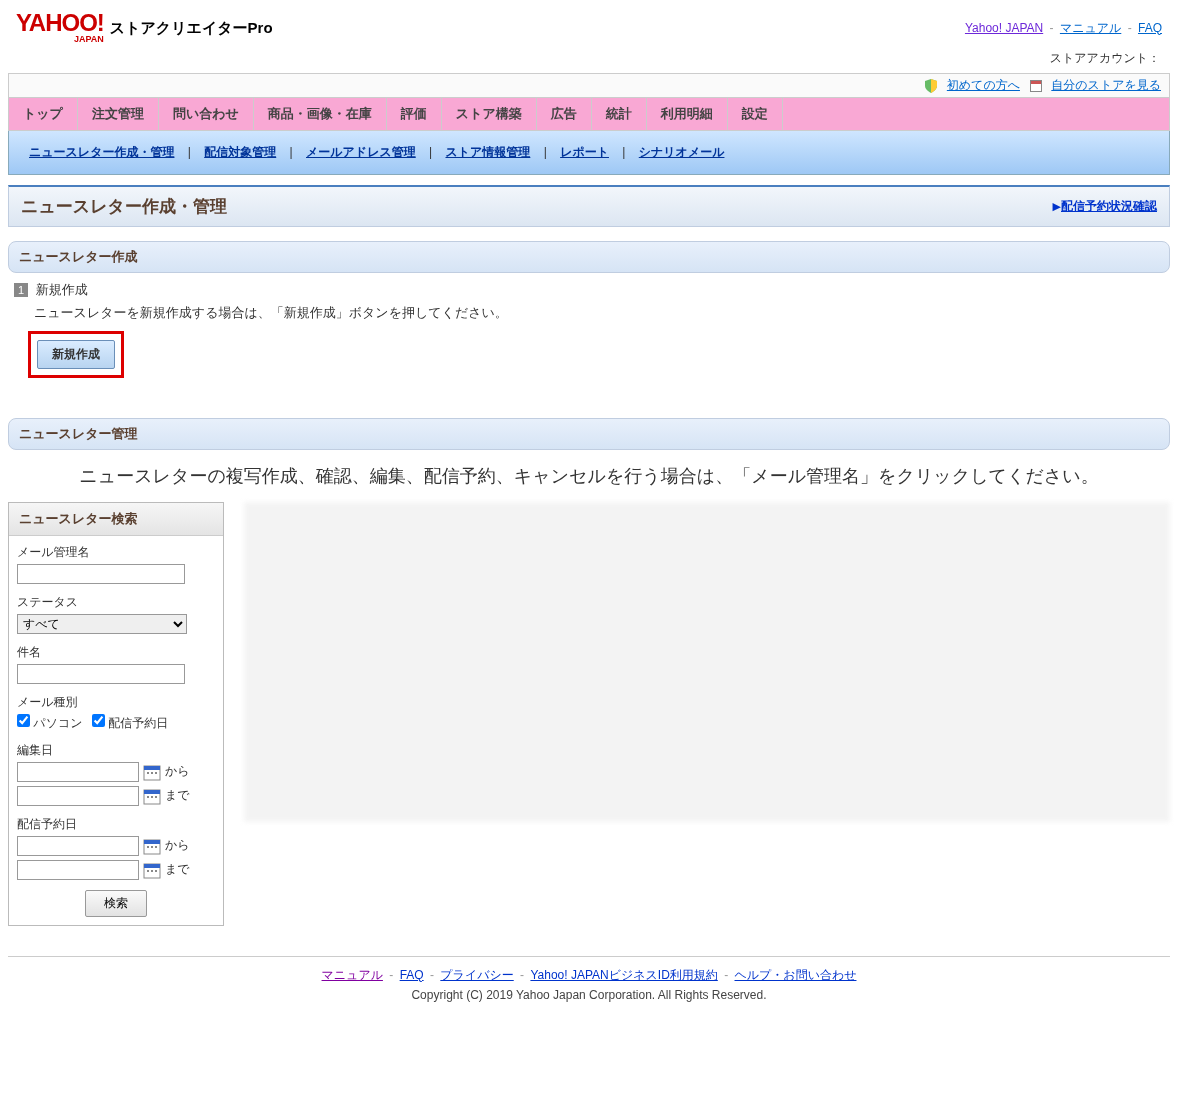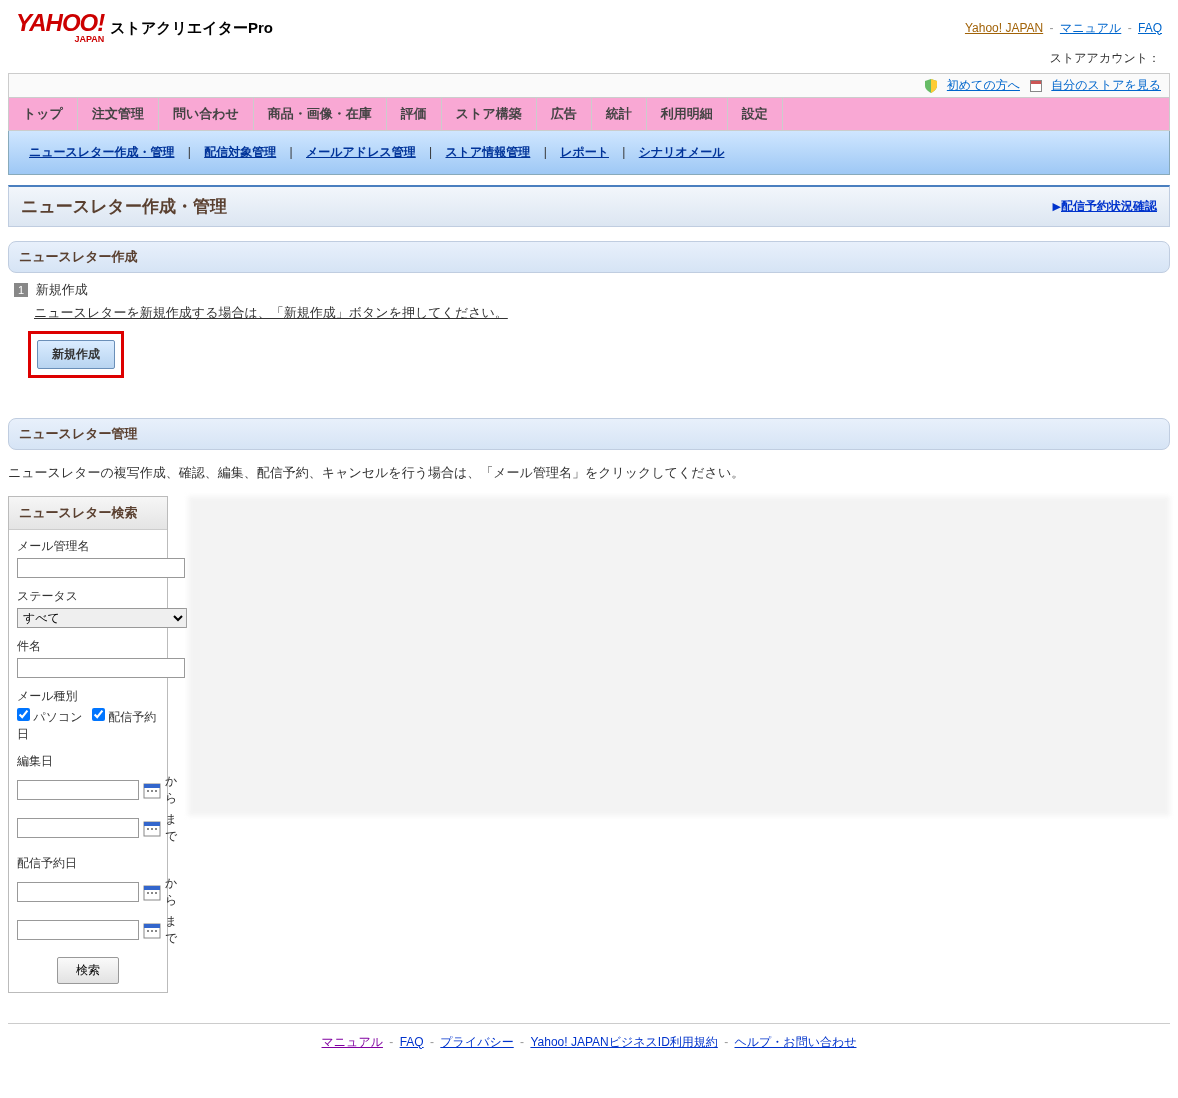--- a/index.html
+++ b/index.html
@@ -1,24 +1,24 @@
 <!DOCTYPE html>
 <html><head>
 <meta charset="utf-8">
 <style>
 * { box-sizing: border-box; margin: 0; padding: 0; }
 body { font-family: "MS PGothic", "Hiragino Kaku Gothic Pro", sans-serif; font-size: 13px; color: #333; background: #fff; width: 1178px; }
 .container { padding: 8px; }
 .header { display: flex; align-items: center; justify-content: space-between; padding: 4px 8px; }
 .logo-area { display: flex; align-items: center; gap: 6px; }
-.logo { font-family: "Arial Black", sans-serif; font-weight: 900; font-style: italic; color: #c00; font-size: 24px; letter-spacing: -1px; line-height: 0.9; }
+.logo { font-family: "Arial Black", sans-serif; font-weight: 900; color: #c00; font-size: 24px; letter-spacing: -1px; line-height: 0.9; }
 .logo-sub { font-size: 9px; color: #c00; font-weight: bold; display: block; text-align: right; font-style: normal; letter-spacing: 0; }
 .app-title { font-size: 15px; color: #000000; font-weight: bold; }
 .header-links { font-size: 12px; }
-.header-links a { color: #a16207; text-decoration: underline; }
+.header-links a { color: #6d28d9; text-decoration: underline; }
 .sep { color: #999; margin: 0 3px; }
 .account-bar { border: 1px solid #ccc; background: linear-gradient(#fafafa, #e6e6e6); padding: 6px 10px; margin: 8px 0 4px; display: flex; justify-content: space-between; align-items: center; border-radius: 2px; }
 .account-bar a { color: #0066cc; text-decoration: underline; }
 .account-bar a.logout { color: #8000a0; }
 .store-account { text-align: right; font-size: 12px; padding: 2px 10px 6px; }
 .util-bar { border: 1px solid #ccc; background: #fafafa; padding: 3px 8px; text-align: right; font-size: 12px; }
 .util-bar a { color: #0066cc; text-decoration: underline; margin-left: 6px; }
 .shield-icon { display: inline-block; width: 12px; height: 14px; vertical-align: middle; }
 .cal-util-icon { display: inline-block; width: 12px; height: 12px; vertical-align: middle; border: 1px solid #888; background: #fff; position: relative; }
 .cal-util-icon::before { content: ""; position: absolute; top: 0; left: 0; right: 0; height: 3px; background: #c55; }
@@ -28,26 +28,26 @@
 .sub-nav a { color: #003399; text-decoration: underline; font-weight: bold; margin: 0 10px; }
 .page-title-bar { background: linear-gradient(#f2f6fb, #dce6f2); border: 1px solid #c0cde0; border-top: 2px solid #4a7fbf; margin-top: 10px; padding: 8px 12px; display: flex; justify-content: space-between; align-items: center; }
 .page-title-bar h1 { font-size: 17px; color: #5a4030; font-weight: bold; }
 .page-title-bar a { color: #0033cc; text-decoration: underline; font-size: 12px; font-weight: bold; }
 .arrow-r { color: #0033cc; font-size: 11px; }
 .section-header { background: linear-gradient(#e8f0fb, #d6e4f5); border: 1px solid #c0cde0; padding: 6px 10px; margin-top: 14px; font-weight: bold; color: #5a4030; border-radius: 8px; }
 .section-body { padding: 8px 6px; font-size: 13px; }
 .step { margin-bottom: 10px; }
 .step-num { display: inline-block; background: #888; color: #fff; font-size: 11px; width: 14px; height: 14px; text-align: center; line-height: 14px; margin-right: 4px; }
 .step-title { font-weight: normal; }
-.step-desc { padding-left: 20px; margin-top: 4px; line-height: 1.5; text-decoration: underline; }
+.step-desc { padding-left: 20px; margin-top: 4px; line-height: 1.5; }
 .btn-highlight { border: 3px solid #d00; display: inline-block; padding: 6px; margin: 8px 0 8px 14px; }
 .btn-new { background: linear-gradient(#daecff, #b8d4f0); border: 1px solid #6a8fb8; padding: 5px 14px; font-size: 12px; font-weight: bold; color: #333; cursor: pointer; border-radius: 2px; }
-.mgmt-desc { margin: 14px 0; font-size: 13px; }
+.mgmt-desc { margin: 14px 0; font-size: 18px; text-align: center; }
 .lower { display: flex; gap: 20px; margin-top: 10px; align-items: flex-start; }
-.search-panel { border: 1px solid #bbb; width: 160px; }
+.search-panel { border: 1px solid #bbb; width: 216px; }
 .search-panel-head { background: linear-gradient(#f6f6f6, #e4e4e4); border-bottom: 1px solid #ccc; padding: 7px 10px; font-weight: bold; color: #5a4030; font-size: 13px; }
 .search-body { padding: 8px; font-size: 12px; }
 .form-row { margin-bottom: 10px; }
 .form-row label { display: block; margin-bottom: 3px; }
 .form-row input[type=text] { width: 168px; border: 1px solid #999; padding: 2px; font-size: 12px; height: 20px; }
 .form-row select { width: 170px; border: 1px solid #999; padding: 1px; font-size: 12px; height: 20px; }
 .date-row { display: flex; align-items: center; gap: 4px; margin-bottom: 4px; }
 .date-row input[type=text] { width: 122px; height: 20px; border: 1px solid #999; }
 .cal-icon { display: inline-block; width: 18px; height: 18px; position: relative; cursor: pointer; }
 .cal-icon svg { width: 18px; height: 18px; }
@@ -225,14 +225,15 @@
   <div class="footer">
     <a href="#" class="purple">マニュアル</a>
     <span class="sep">-</span>
     <a href="#">FAQ</a>
     <span class="sep">-</span>
     <a href="#">プライバシー</a>
     <span class="sep">-</span>
     <a href="#">Yahoo! JAPANビジネスID利用規約</a>
     <span class="sep">-</span>
     <a href="#">ヘルプ・お問い合わせ</a>
+    <div class="copyright">Copyright (C) 2019 Yahoo Japan Corporation. All Rights Reserved.</div>
   </div>
 </div>
 
 </body></html>

